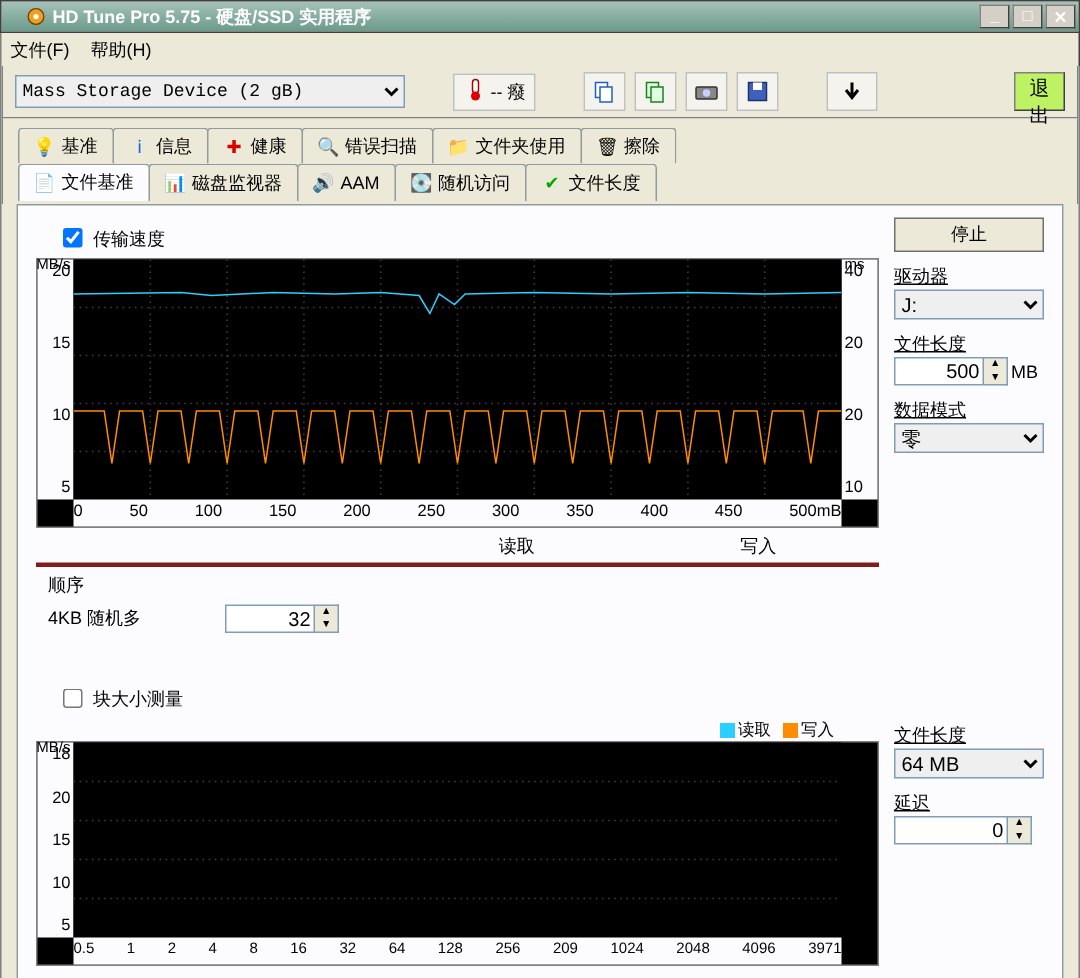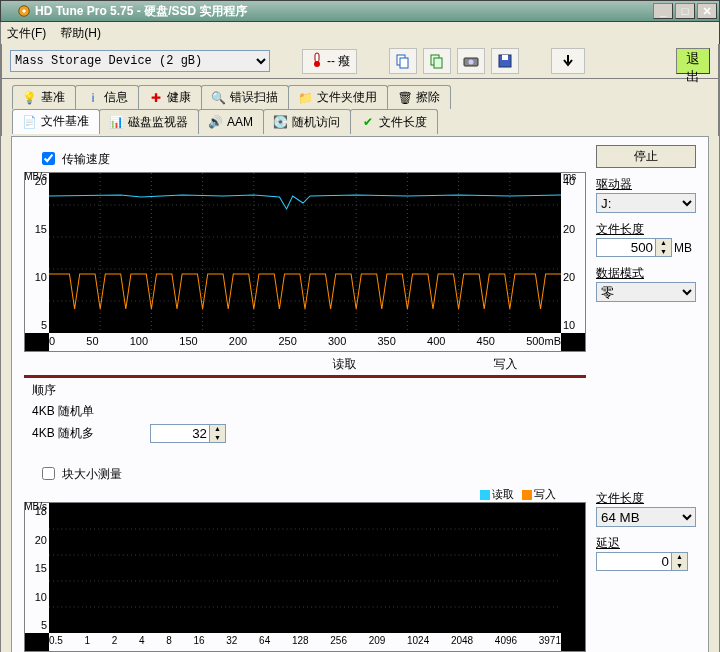--- a/index.html
+++ b/index.html
@@ -261,21 +261,20 @@
       <div style="display:flex; margin-top:2px;">
         <div style="width:240px"></div>
         <div class="split-head" style="flex:1">
           <div class="h">读取</div>
           <div class="h">写入</div>
         </div>
       </div>
       <div style="display:flex; border-top:3px solid #7f1d1d;">
         <div style="width:240px; padding:4px 8px;">
           <div>顺序</div>
-          <div style="margin-top:4px">4KB 随机单</div>
           <div style="display:flex; align-items:center; gap:56px; margin-top:4px;">
             <span>4KB 随机多</span>
             <div class="numbox">
               <input value="32" style="">
               <div class="spin">
                     <span>▲</span>
                     <span>▼</span>
                   </div>
             </div>
           </div>
@@ -302,21 +301,21 @@
           <span>MB</span>
         </div>
       </div>
       <div>
         <div class="lbl">数据模式</div>
         <select class="sidesel"><option>零</option></select>
       </div>
     </div>
   </div>
 
-  <div class="section" style="margin-top:13px">
+  <div class="section" style="margin-top:26px">
     <div class="chartcol">
       <div style="display:flex; align-items:center;">
         <label class="cb" style="flex:1">
               <input type="checkbox" style="">
               <span>块大小测量</span>
             </label>
       </div>
       <div class="legend">
         <span class="lg">
               <i style="background:#2bd0ff"></i>

